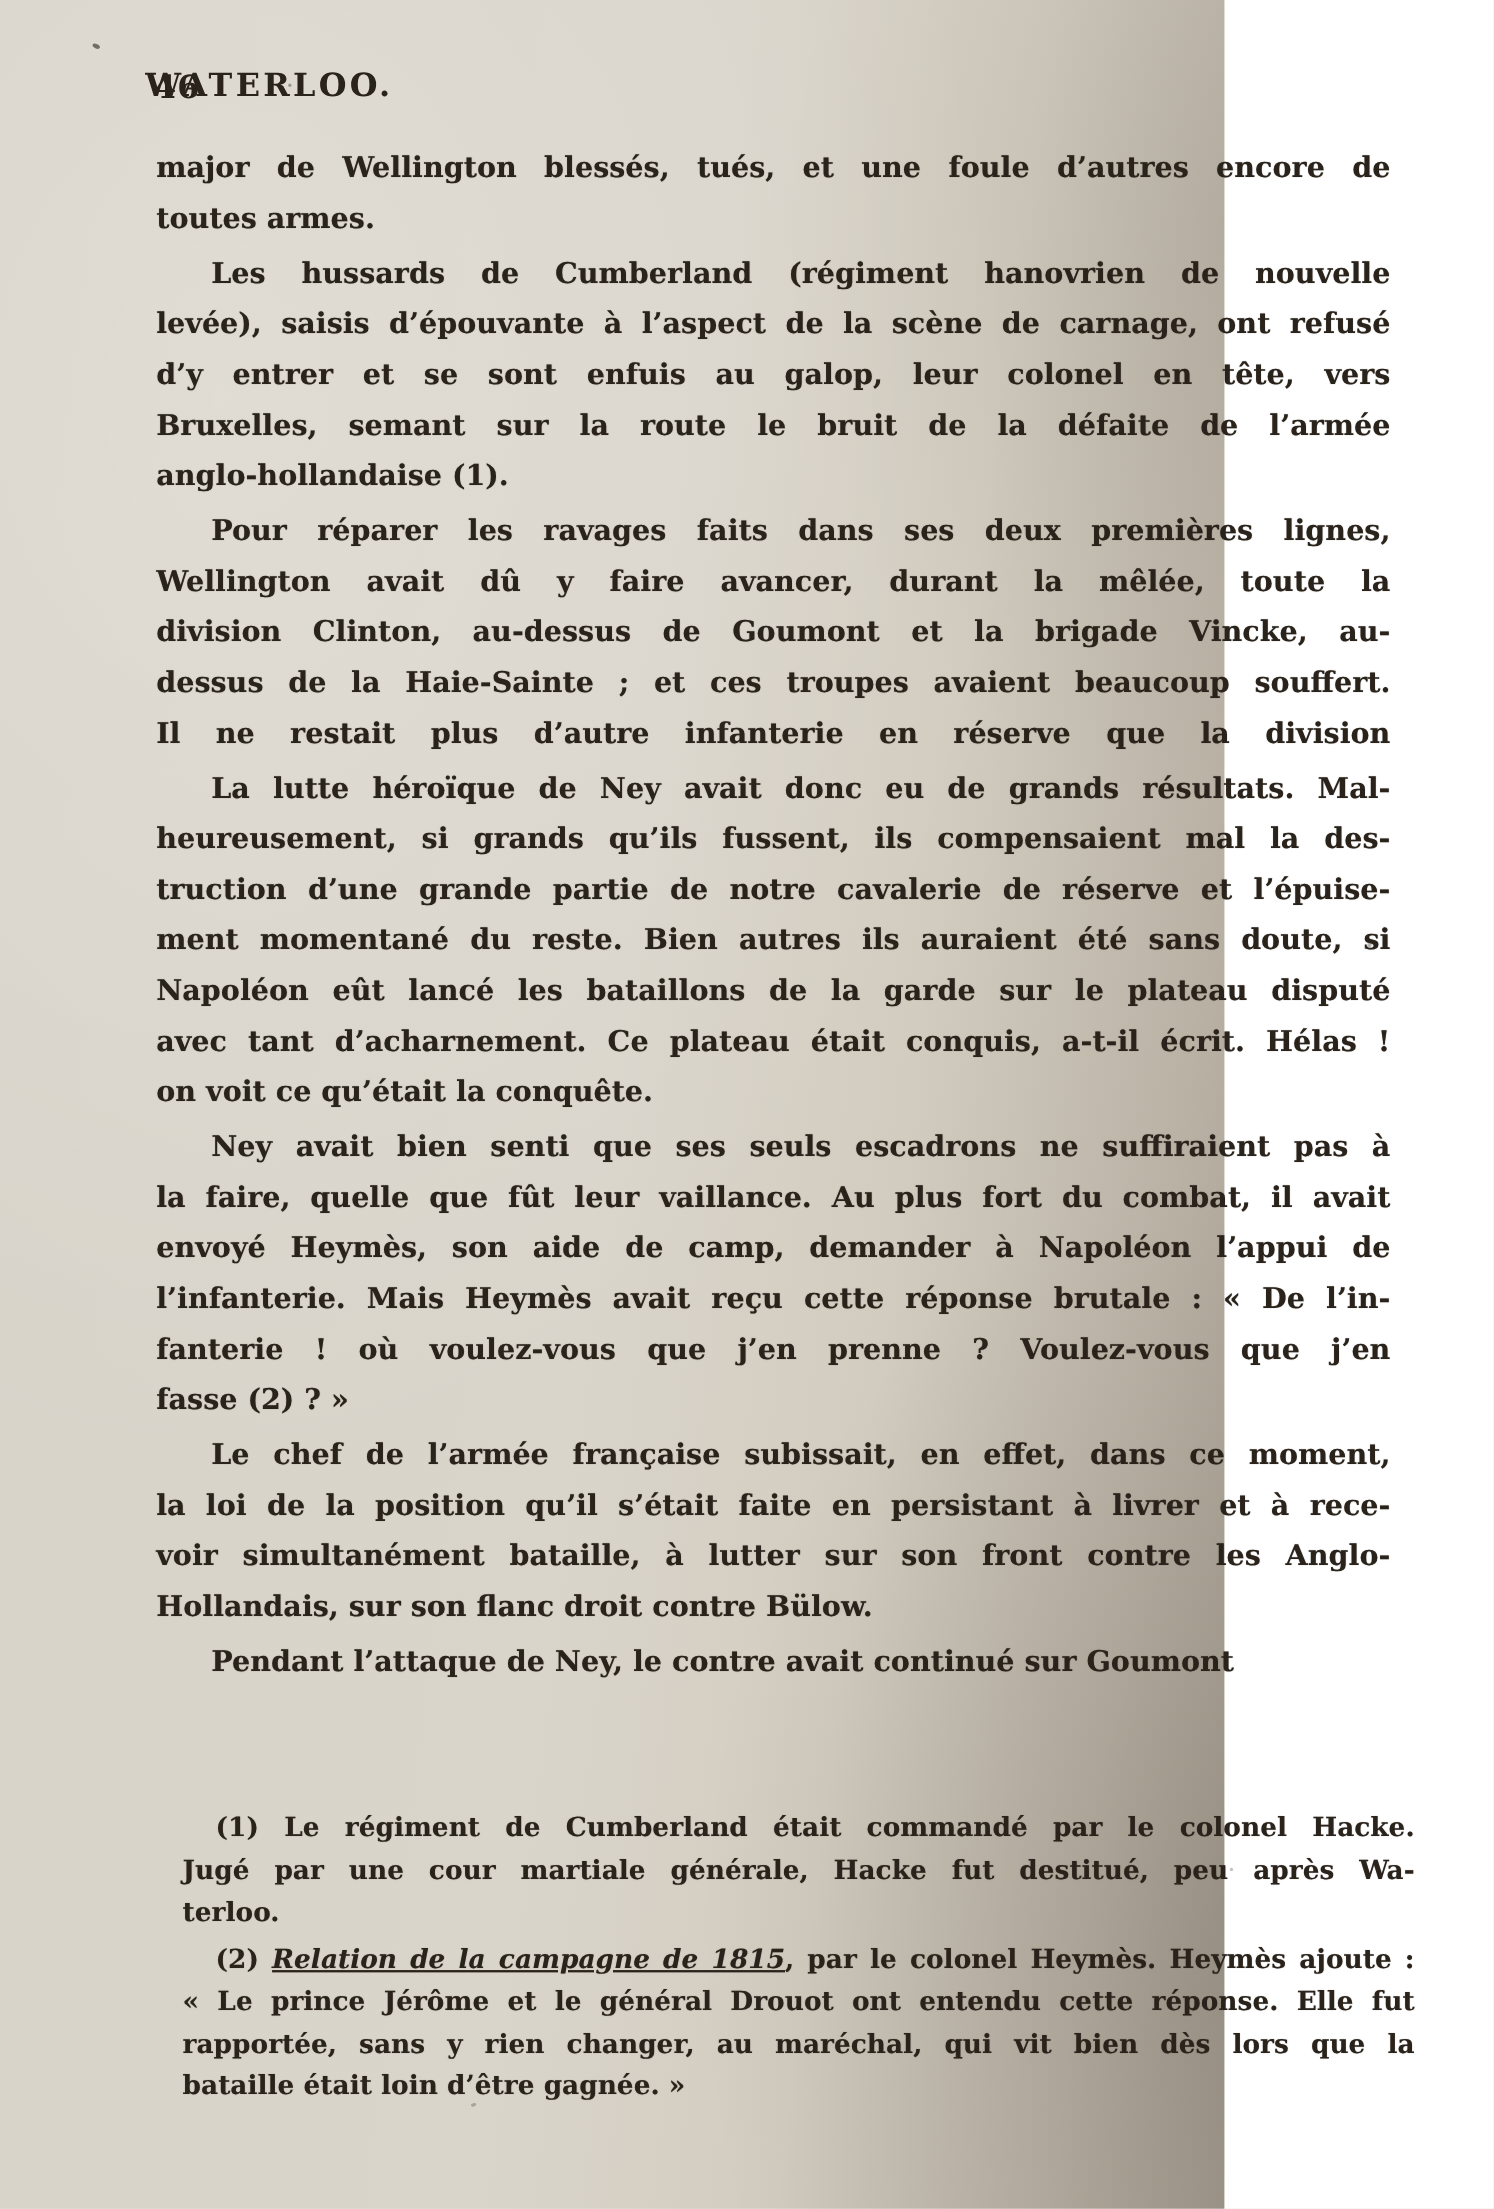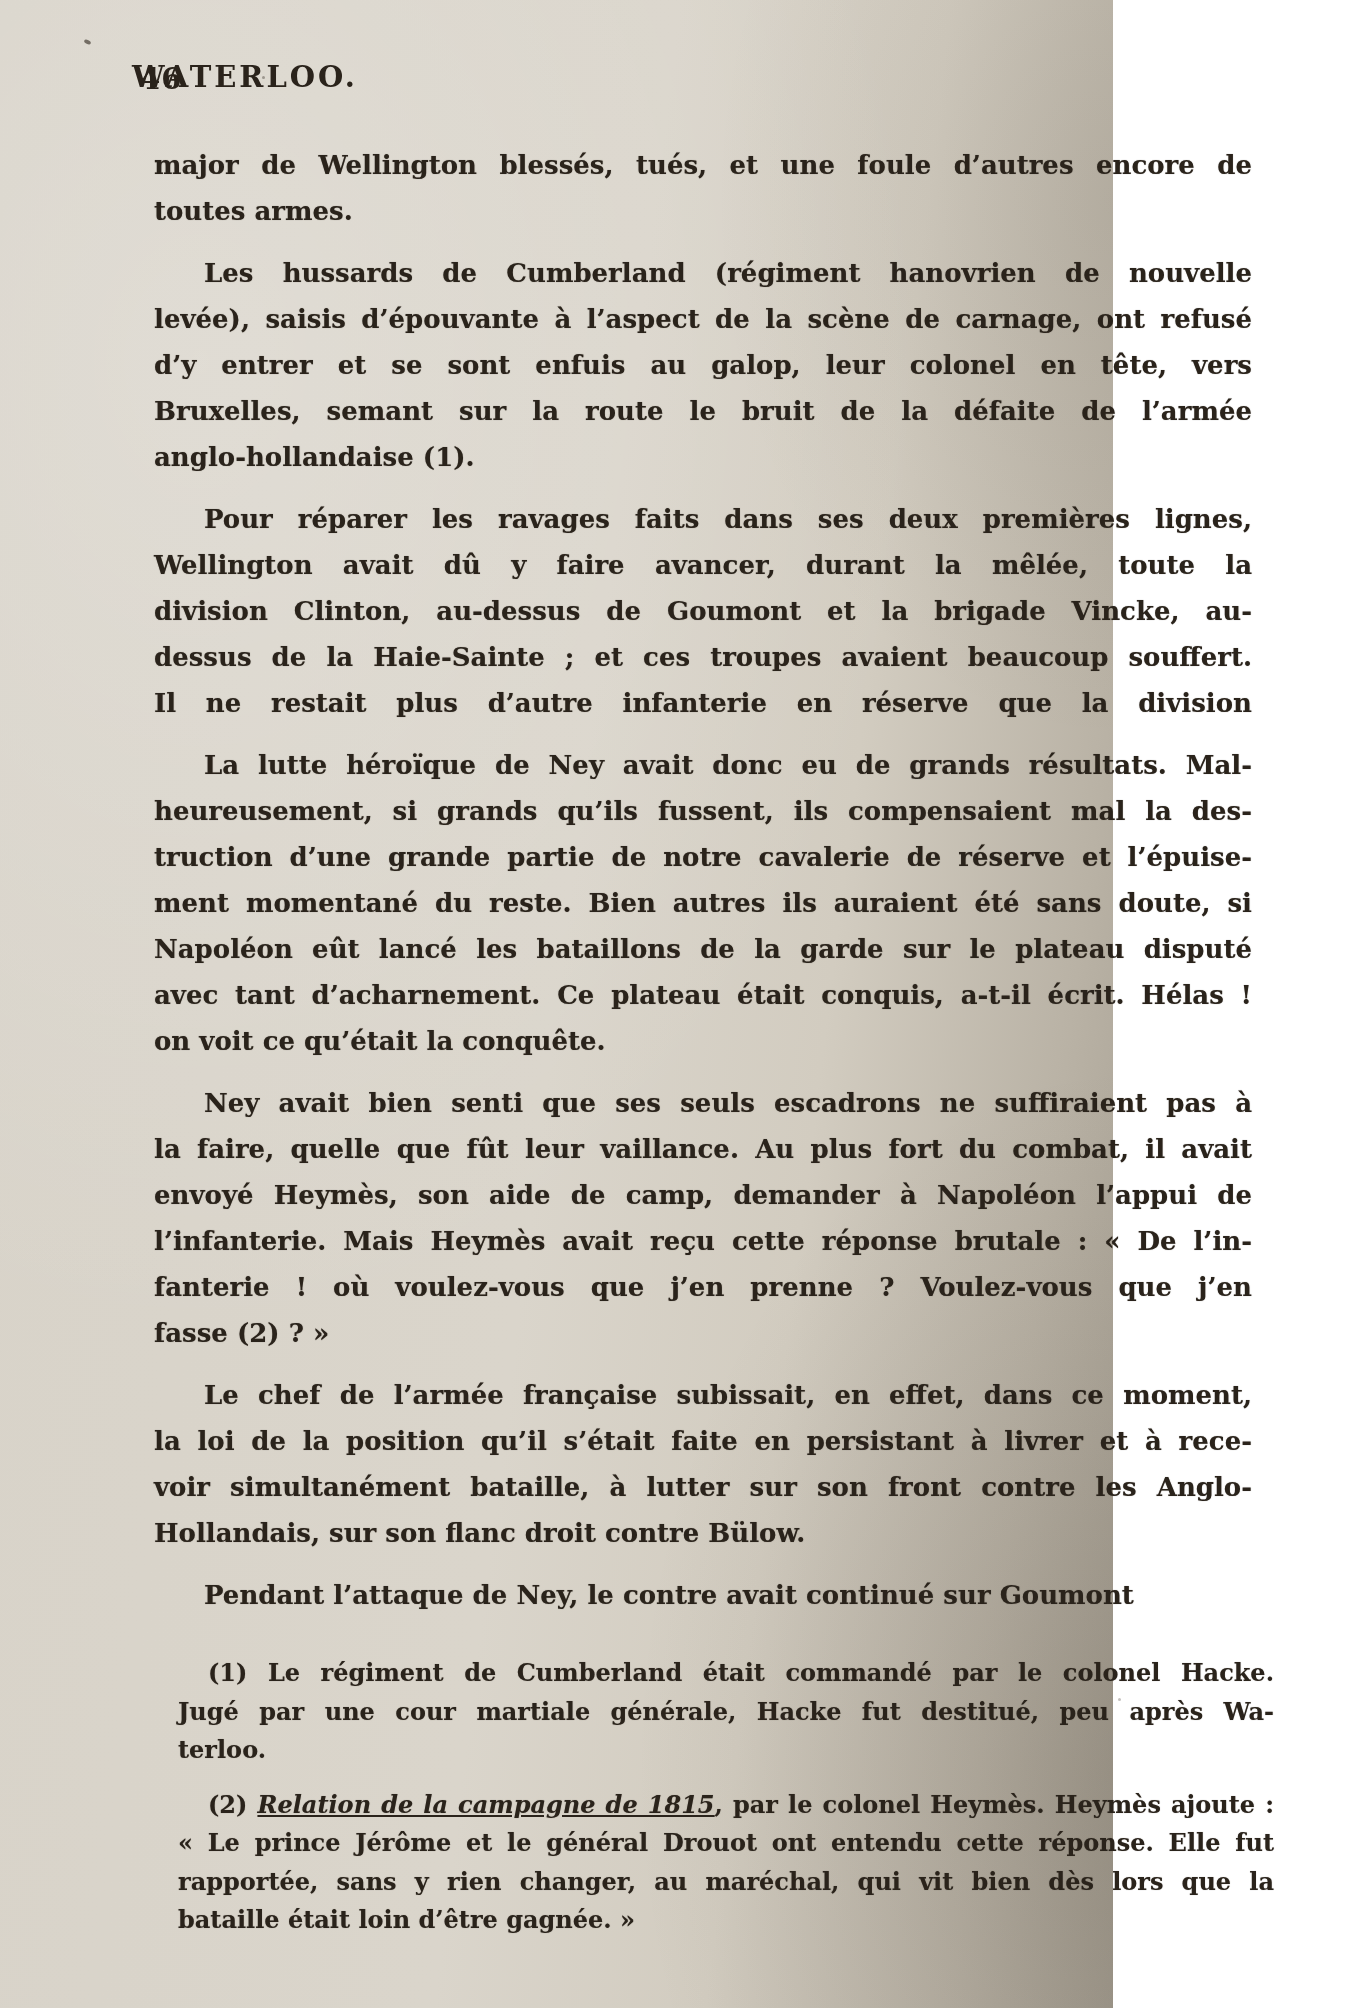--- a/index.html
+++ b/index.html
@@ -35,21 +35,21 @@
   .body-text{
     position:absolute;top:126px;left:138px;width:1130px;
     font-size:26px;font-weight:700;line-height:46px;
     text-shadow:0 0 1px rgba(42,35,27,0.45);
   }
   .footnotes{
     position:absolute;top:1638px;left:162px;width:1128px;
     font-size:24px;font-weight:700;line-height:38.5px;
     text-shadow:0 0 1px rgba(42,35,27,0.40);
   }
-  .para{margin:16px;}
+  .para{margin:4px;}
   .line{
     text-align:justify;
     -moz-text-align-last:justify;
     text-align-last:justify;
     white-space:normal;
   }
   .line.last{ text-align-last:left; -moz-text-align-last:left; }
   .body-text .line.indent{ text-indent:50px; }
   .footnotes .line.indent{ text-indent:30px; }
   .it{ font-style:italic;text-decoration:underline; }

